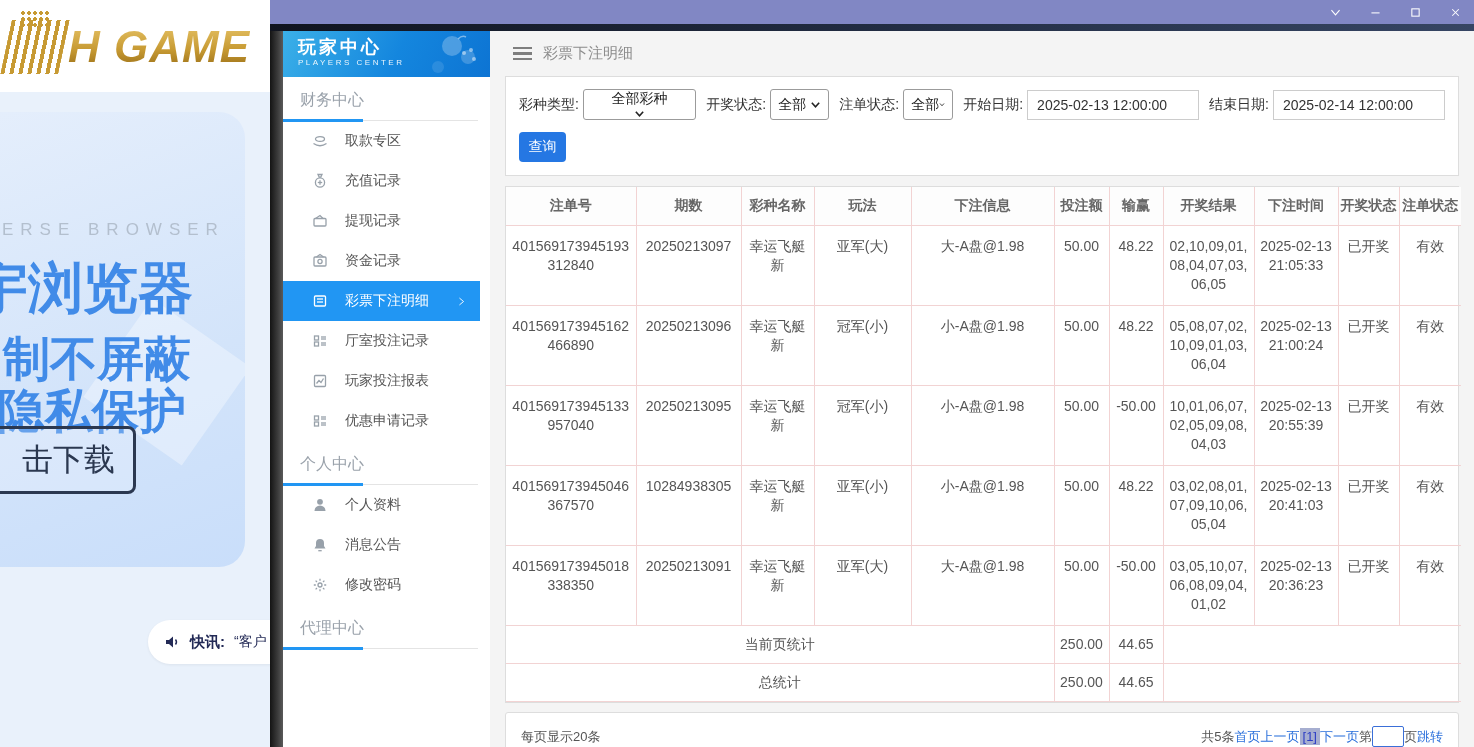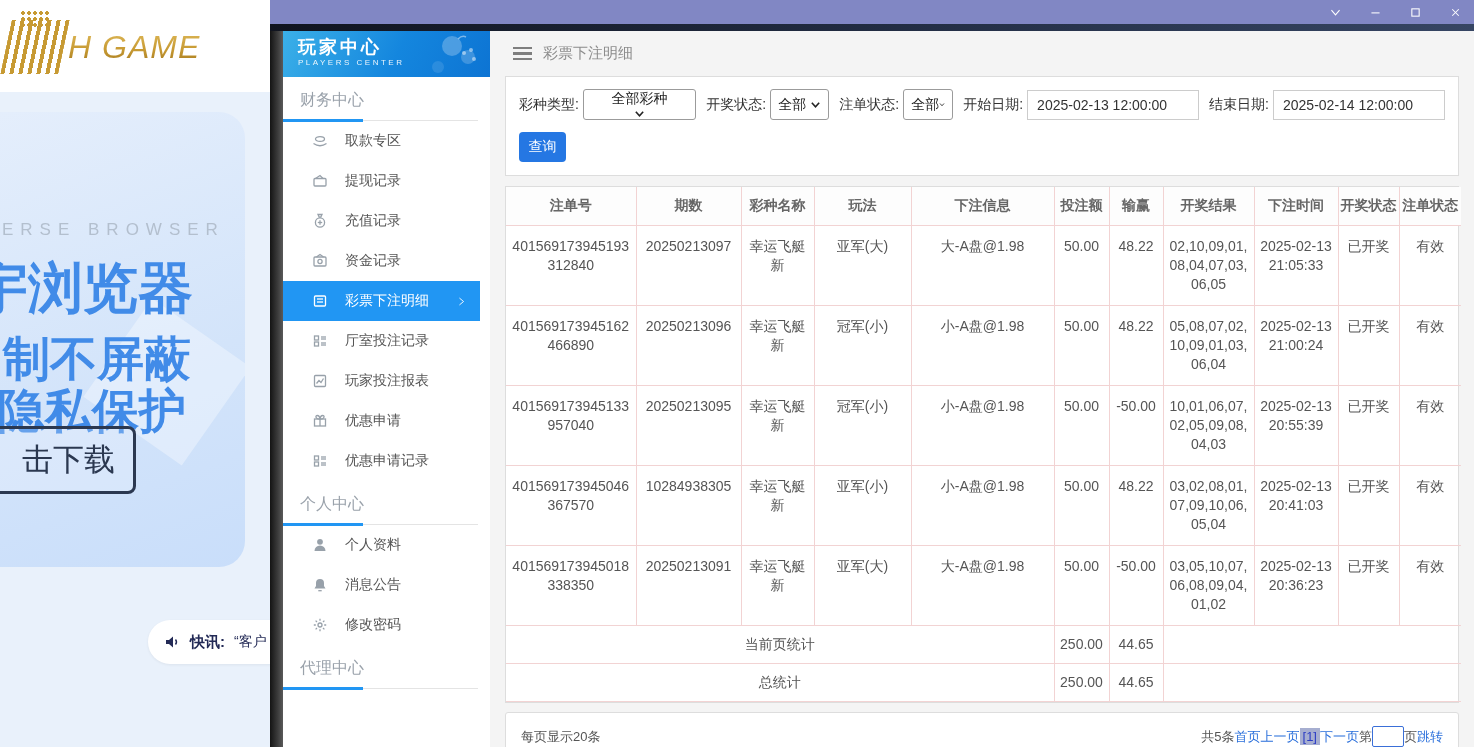--- a/index.html
+++ b/index.html
@@ -7,21 +7,21 @@
   .screen { position:relative; width:1474px; height:747px; overflow:hidden; background:#fff; }
 
   
   .bg-page { position:absolute; left:0; top:0; width:270px; height:747px; overflow:hidden; background:#e9f1fb; }
   .bg-header { position:absolute; left:0; top:0; width:270px; height:92px; background:#fff; }
   .logo { position:absolute; left:6px; top:16px; display:flex; align-items:flex-end; height:58px; }
   .logo-dots { position:absolute; left:14px; top:-6px; width:30px; height:18px;
     background-image:radial-gradient(#c79a33 1.6px, rgba(0,0,0,0) 1.8px); background-size:6px 6px; }
   .logo-stripes { width:58px; height:54px; transform:skewX(-12deg);
     background:repeating-linear-gradient(90deg,#c79a33 0 4px, rgba(0,0,0,0) 4px 9px); margin-right:4px; }
-  .logo-text { font-size:32px; font-weight:normal; font-style:italic; letter-spacing:1px; line-height:54px;
+  .logo-text { font-size:44px; font-weight:bold; font-style:italic; letter-spacing:1px; line-height:54px;
     background:linear-gradient(180deg,#eac86d 0%,#c79a33 55%,#8f6410 100%); -webkit-background-clip:text; background-clip:text; color:transparent; }
   .ad-card { position:absolute; left:-85px; top:112px; width:330px; height:455px; border-radius:26px;
     background:linear-gradient(160deg,#e6effc 0%,#d3e4fa 60%,#c9defa 100%); overflow:hidden; }
   .ad-shape { position:absolute; right:18px; top:210px; width:120px; height:120px; transform:rotate(35deg);
     background:rgba(255,255,255,.35); }
   .ad-tagline { position:absolute; left:87px; top:108px; font-size:17px; letter-spacing:7px; color:#b3bfce; white-space:nowrap; }
   .ad-headline { position:absolute; left:58px; top:140px; font-size:55px; font-weight:bold; color:#418be8; white-space:nowrap; }
   .ad-feature1 { position:absolute; left:88px; top:216px; font-size:47px; font-weight:bold; color:#418be8; white-space:nowrap; }
   .ad-feature2 { position:absolute; left:83px; top:268px; font-size:47px; font-weight:bold; color:#418be8; white-space:nowrap; }
   .ad-download { position:absolute; left:33px; top:314px; width:188px; height:68px; border:3px solid #2b3850; border-radius:8px;
@@ -171,37 +171,37 @@
                   <ellipse cx="8" cy="6" rx="4.5" ry="2.4" fill="none" stroke="currentColor" stroke-width="1.3"></ellipse>
                   <path d="M1.5 10.5 q6.5 4.5 13 0" fill="none" stroke="currentColor" stroke-width="1.3"></path>
                 </svg>
               </span>
          <span>取款专区</span>
 
        </div>
             <div class="side-item">
          <span class="side-icon">
                 <svg width="16" height="16" viewBox="0 0 16 16">
-                  <rect x="2" y="5.5" width="12" height="7.5" rx="1" fill="none" stroke="currentColor" stroke-width="1.3"></rect>
-                  <path d="M3.5 5.5 l4.5 -3 3 3" fill="none" stroke="currentColor" stroke-width="1.3"></path>
-                </svg>
-              </span>
-         <span>提现记录</span>
-
-       </div>
-            <div class="side-item">
-         <span class="side-icon">
-                <svg width="16" height="16" viewBox="0 0 16 16">
                   <path d="M6 1.5 h4 l-1.2 2.6 h-1.6 z" fill="none" stroke="currentColor" stroke-width="1.3"></path>
                   <circle cx="8" cy="9.5" r="4.6" fill="none" stroke="currentColor" stroke-width="1.3"></circle>
                   <line x1="8" y1="7.3" x2="8" y2="11.7" fill="none" stroke="currentColor" stroke-width="1.3"></line>
                   <line x1="5.8" y1="9.5" x2="10.2" y2="9.5" fill="none" stroke="currentColor" stroke-width="1.3"></line>
                 </svg>
               </span>
          <span>充值记录</span>
+
+       </div>
+            <div class="side-item">
+         <span class="side-icon">
+                <svg width="16" height="16" viewBox="0 0 16 16">
+                  <rect x="2" y="5.5" width="12" height="7.5" rx="1" fill="none" stroke="currentColor" stroke-width="1.3"></rect>
+                  <path d="M3.5 5.5 l4.5 -3 3 3" fill="none" stroke="currentColor" stroke-width="1.3"></path>
+                </svg>
+              </span>
+         <span>提现记录</span>
 
        </div>
             <div class="side-item">
          <span class="side-icon">
                 <svg width="16" height="16" viewBox="0 0 16 16">
                   <rect x="2" y="4" width="12" height="9" rx="1" fill="none" stroke="currentColor" stroke-width="1.3"></rect>
                   <circle cx="8" cy="8.5" r="2.1" fill="none" stroke="currentColor" stroke-width="1.3"></circle>
                   <path d="M4.5 4 l3.5 -2.5 3.5 2.5" fill="none" stroke="currentColor" stroke-width="1.3"></path>
                 </svg>
               </span>
@@ -238,31 +238,20 @@
 
        </div>
             <div class="side-item">
          <span class="side-icon">
                 <svg width="16" height="16" viewBox="0 0 16 16">
                   <rect x="2.5" y="2.5" width="11" height="11" rx="1" fill="none" stroke="currentColor" stroke-width="1.3"></rect>
                   <polyline points="4.5,10.5 7,7.5 9,9.5 11.5,5.5" fill="none" stroke="currentColor" stroke-width="1.3"></polyline>
                 </svg>
               </span>
          <span>玩家投注报表</span>
-
-       </div>
-            <div class="side-item">
-         <span class="side-icon">
-                <svg width="16" height="16" viewBox="0 0 16 16">
-                  <rect x="2.5" y="6" width="11" height="7" fill="none" stroke="currentColor" stroke-width="1.3"></rect>
-                  <line x1="8" y1="6" x2="8" y2="13" fill="none" stroke="currentColor" stroke-width="1.3"></line>
-                  <path d="M8 6 c-4 .5 -5.5 -3.5 -2.5 -3.5 c2 0 2.5 3.5 2.5 3.5 c0 0 .5 -3.5 2.5 -3.5 c3 0 1.5 4 -2.5 3.5" fill="none" stroke="currentColor" stroke-width="1.3"></path>
-                </svg>
-              </span>
-         <span>优惠申请</span>
 
        </div>
             <div class="side-item">
          <span class="side-icon">
                 <svg width="16" height="16" viewBox="0 0 16 16">
                   <rect x="2.5" y="3" width="4" height="4" fill="none" stroke="currentColor" stroke-width="1.3"></rect>
                   <line x1="9" y1="4" x2="14" y2="4" fill="none" stroke="currentColor" stroke-width="1.3"></line>
                   <line x1="9" y1="6" x2="14" y2="6" fill="none" stroke="currentColor" stroke-width="1.3"></line>
                   <rect x="2.5" y="9" width="4" height="4" fill="none" stroke="currentColor" stroke-width="1.3"></rect>
                   <line x1="9" y1="10" x2="14" y2="10" fill="none" stroke="currentColor" stroke-width="1.3"></line>

